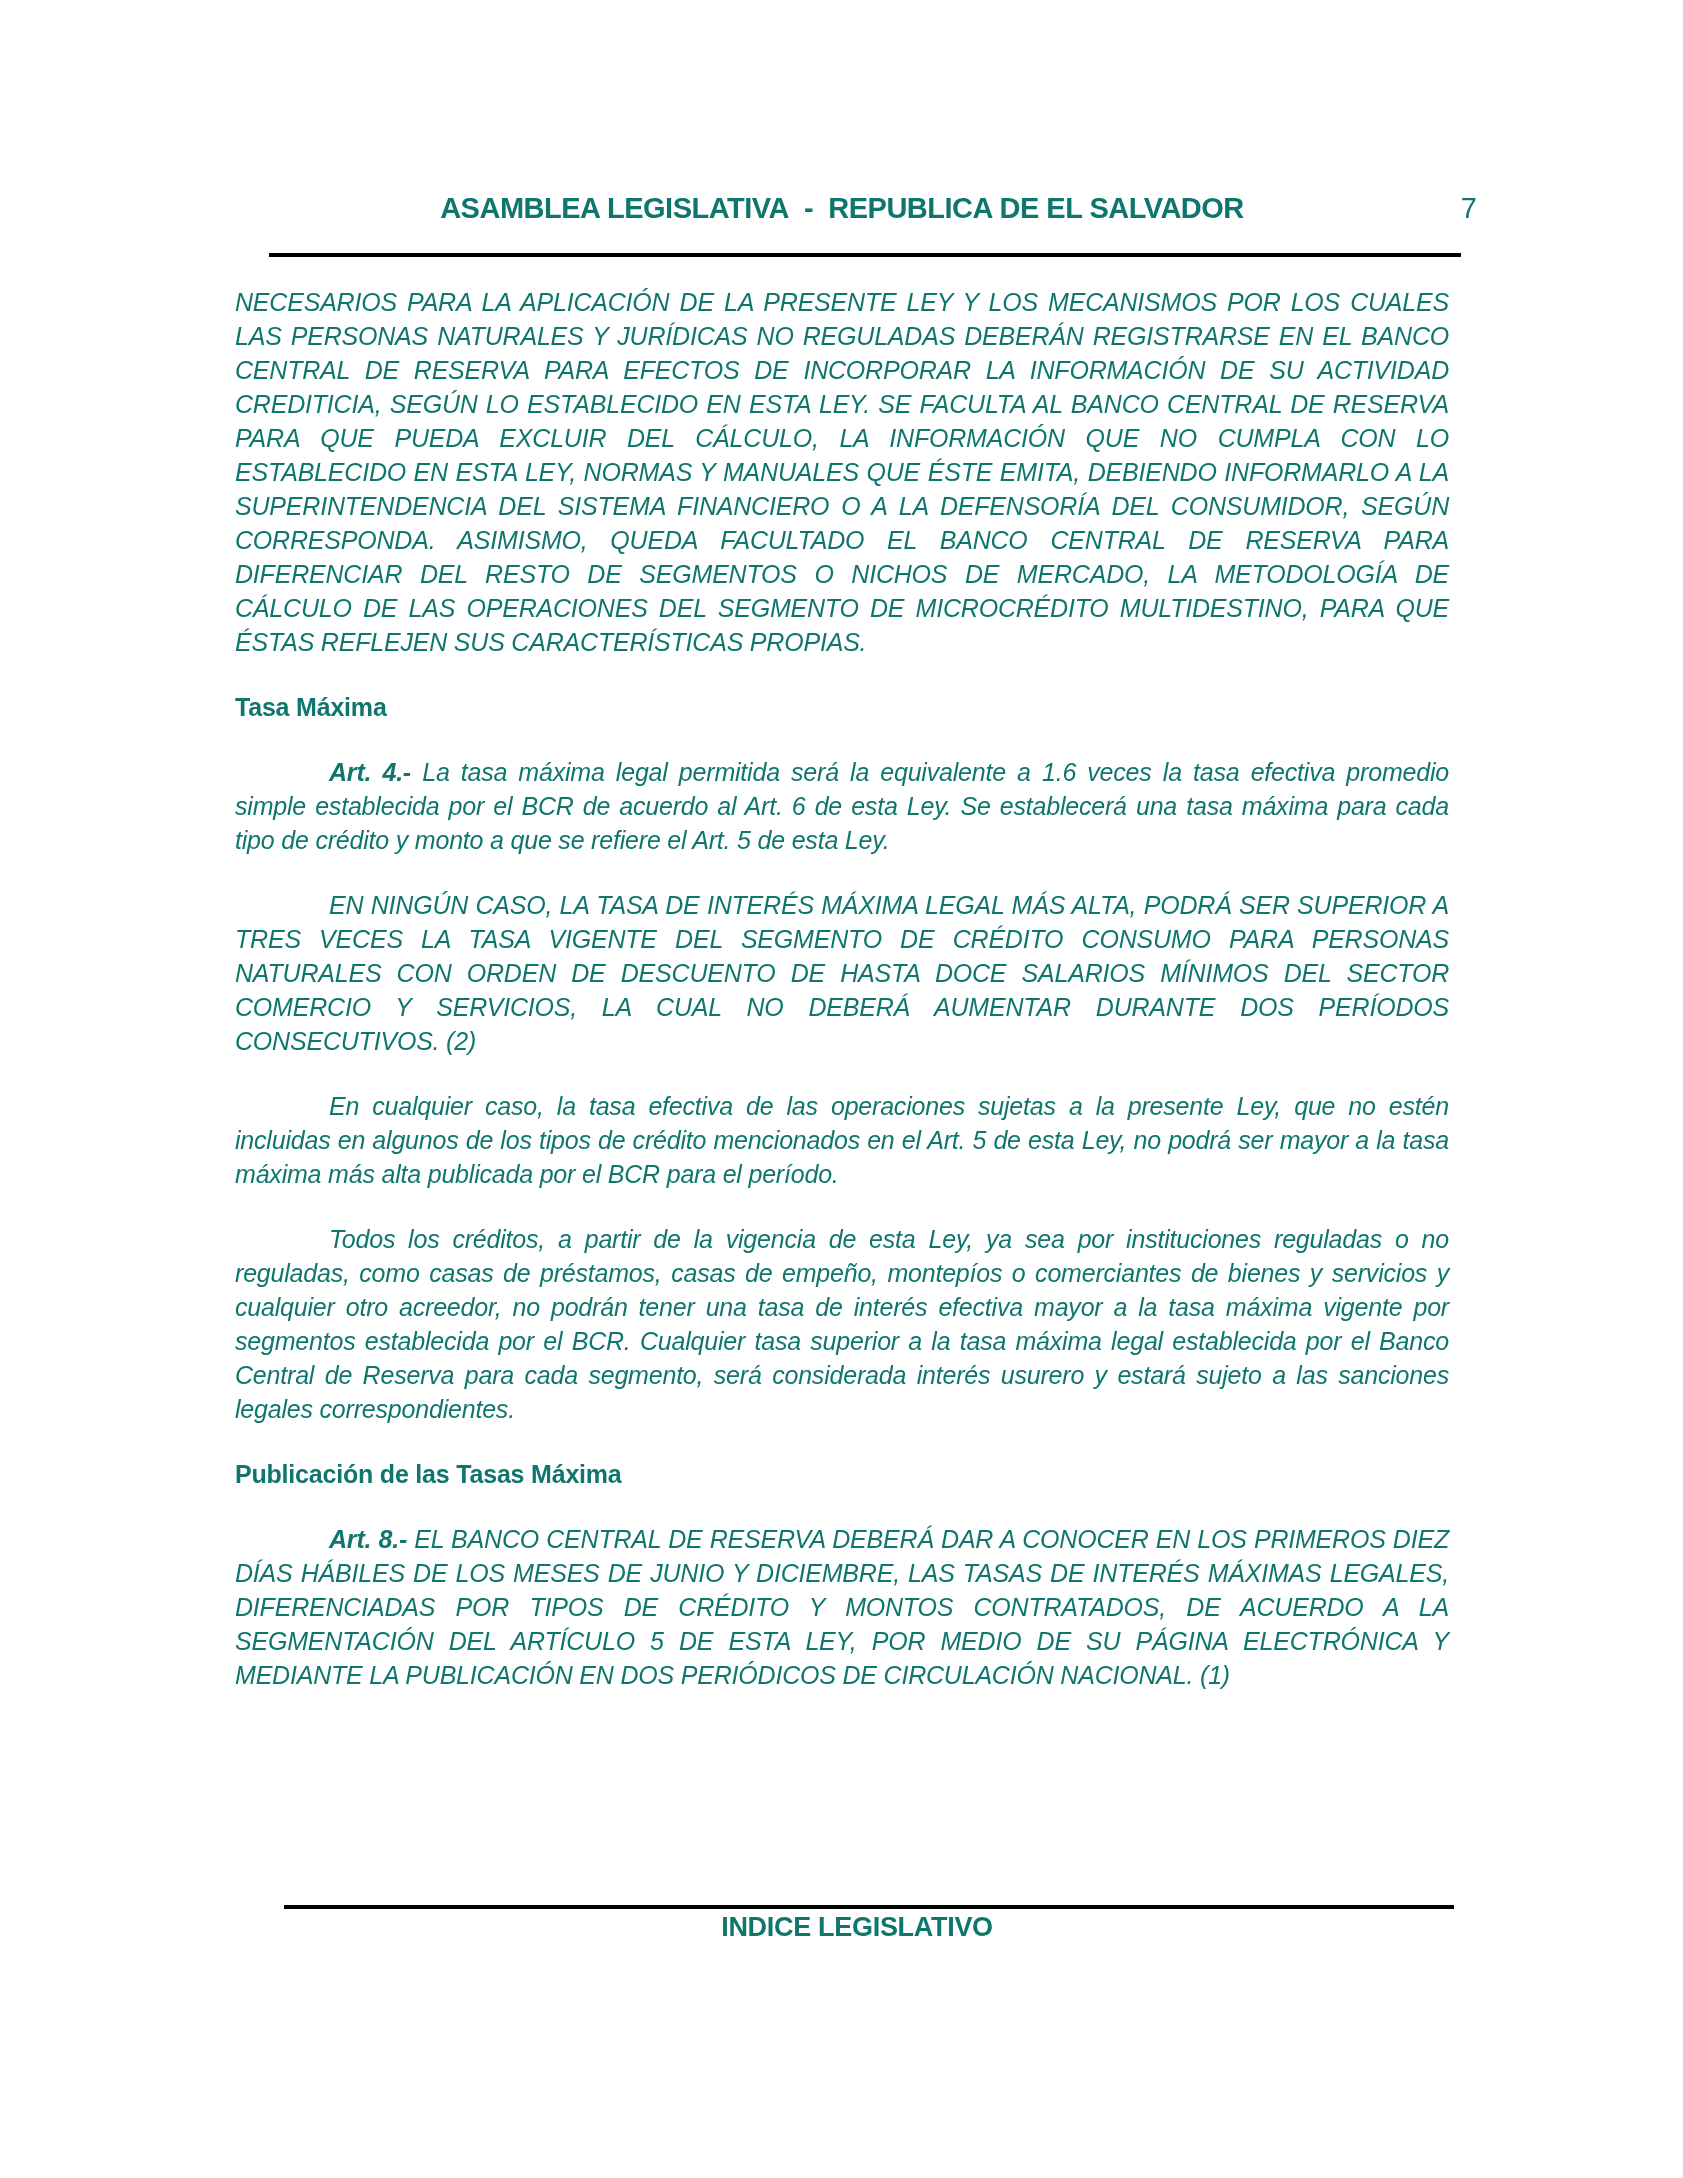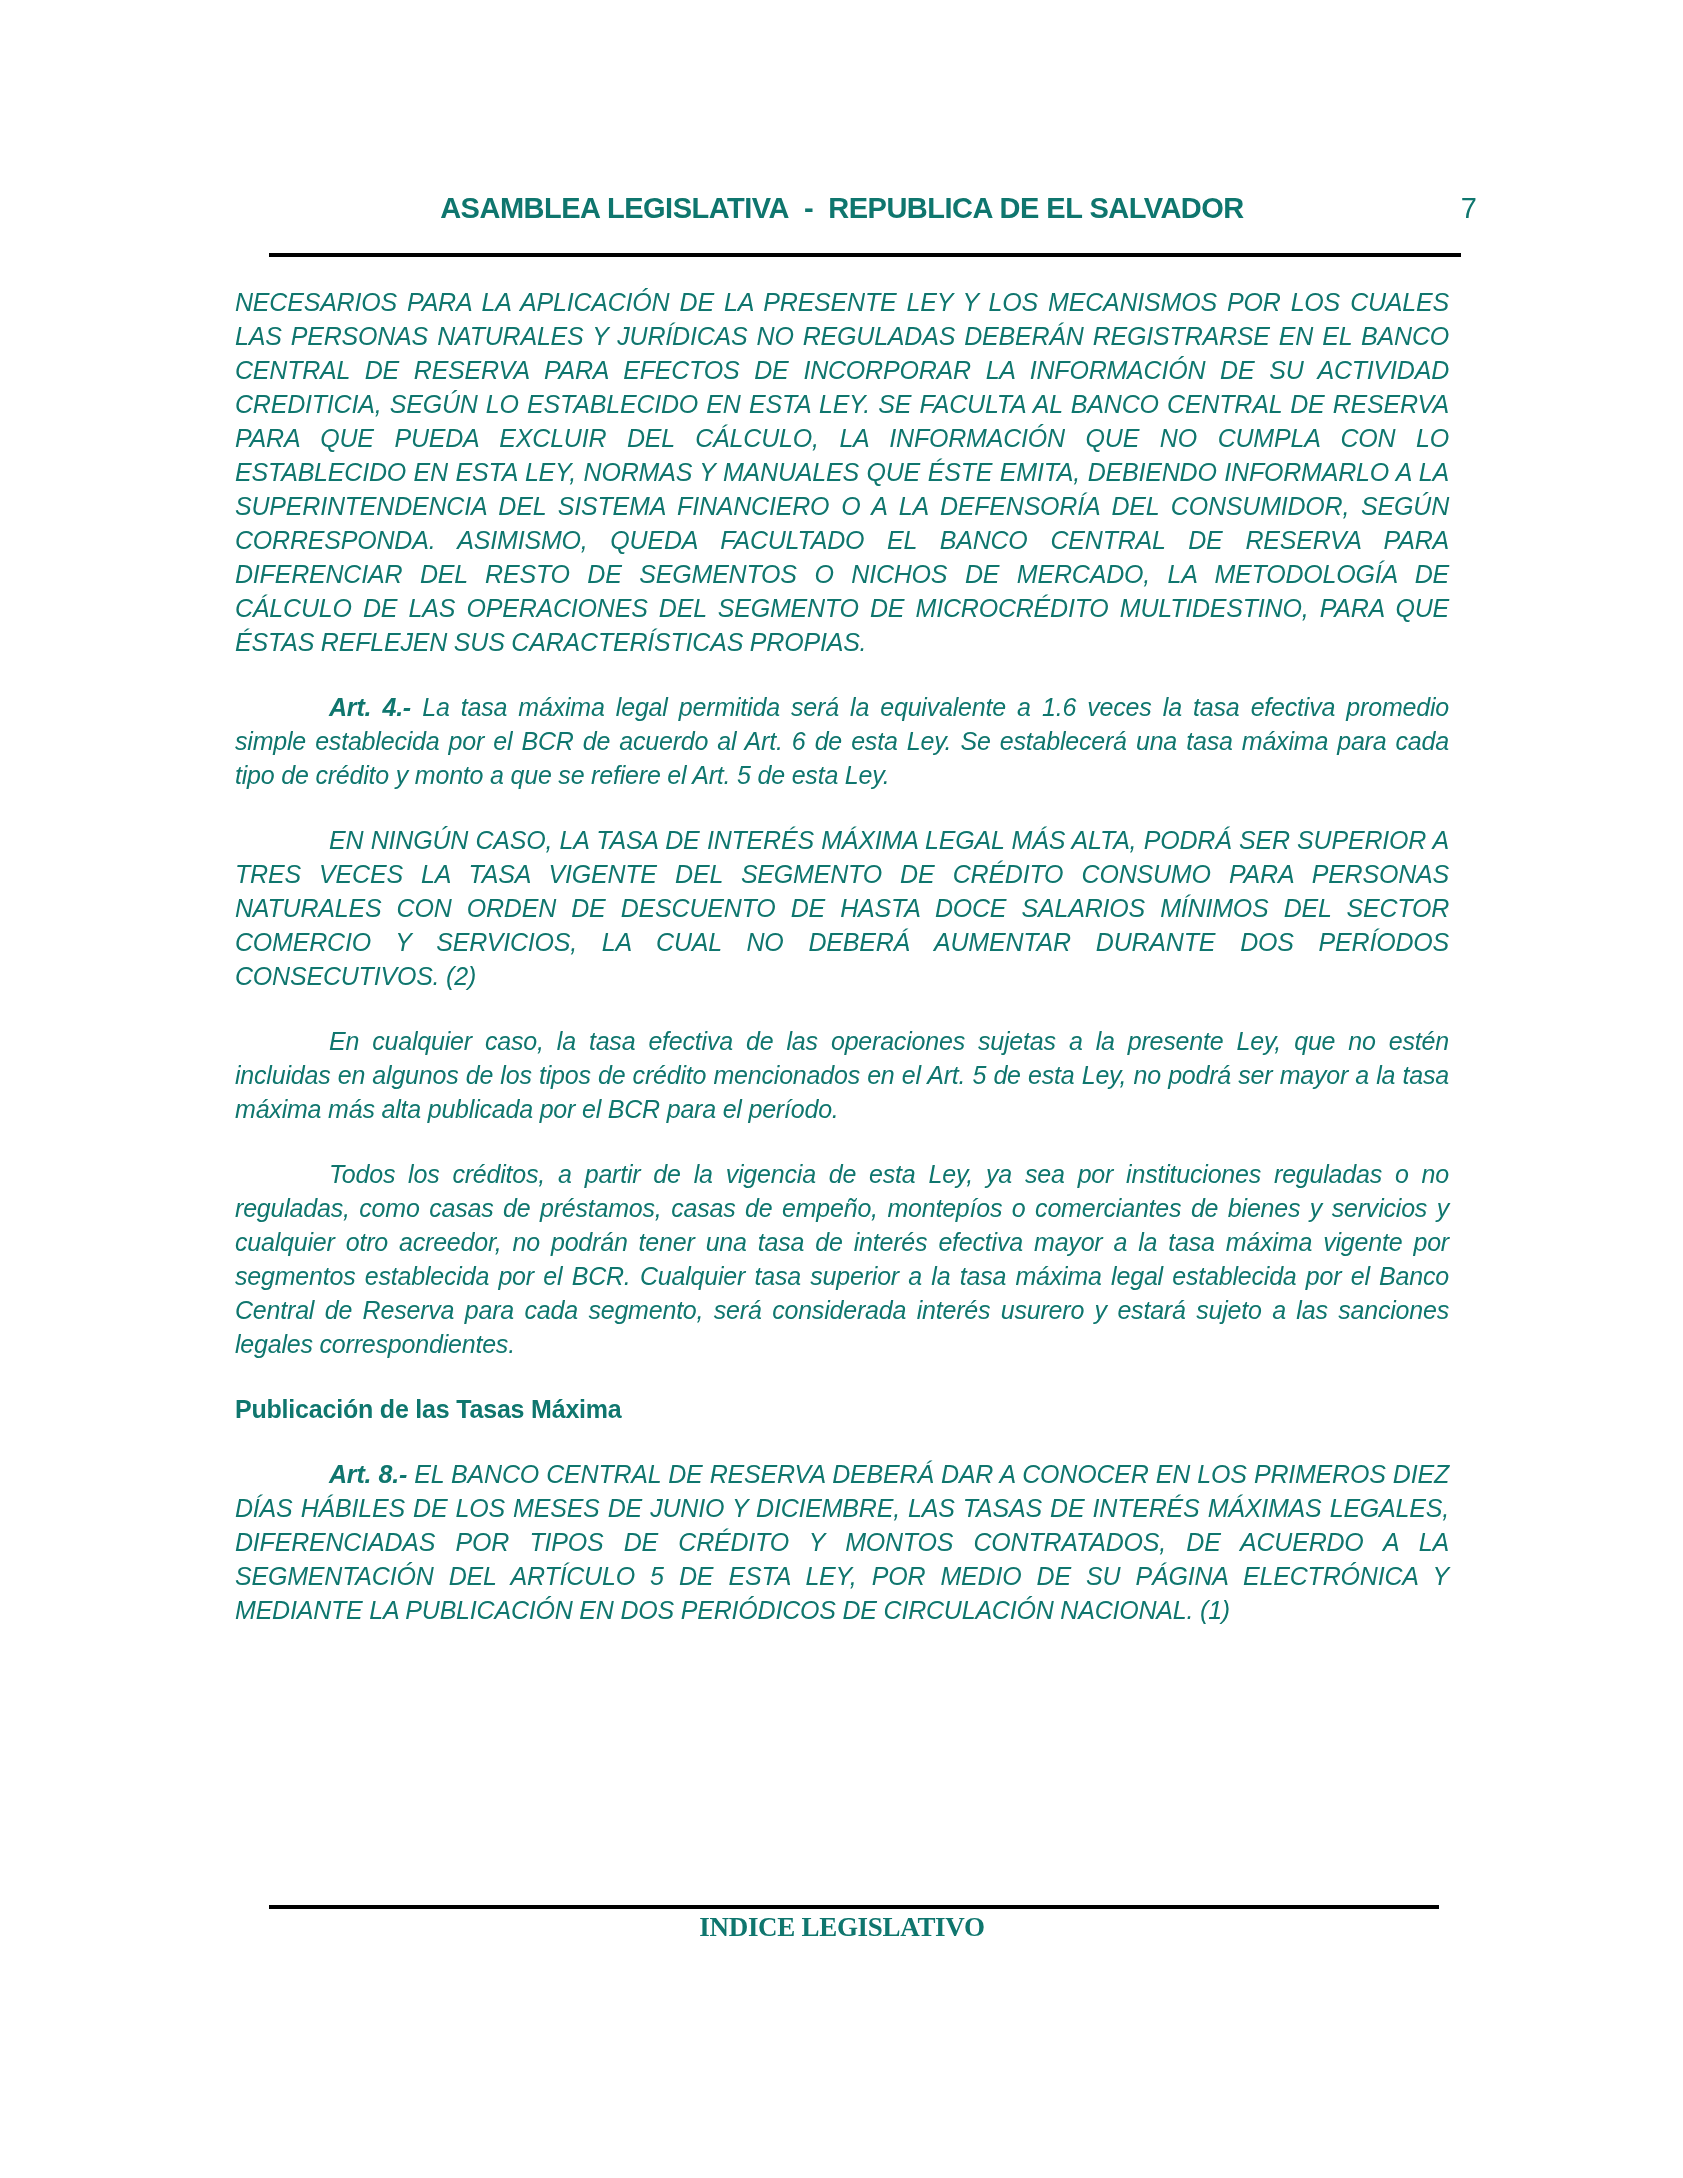--- a/index.html
+++ b/index.html
@@ -66,23 +66,22 @@
   .subhead {
     margin: 0 0 31px 0;
     font-size: 25px;
     line-height: 34px;
     font-weight: bold;
     letter-spacing: -0.2px;
   }
   .footer {
     position: absolute;
     top: 1905px;
-    left: 235px;
+    left: 250px;
     width: 1214px;
-    font-family: Liberation Serif, serif;
   }
   .rule-bottom {
     margin: 0 10px 0 34px;
     border-top: 4px solid #000000;
   }
   .footer-label {
     margin-top: 3px;
     text-align: center;
     font-weight: bold;
     font-size: 27px;
@@ -99,20 +98,21 @@
     <div class="page-num">7</div>
   </div>
 
   <div class="rule-top"></div>
 
   <div class="doc-body">
 
     <p class="para">NECESARIOS PARA LA APLICACIÓN DE LA PRESENTE LEY Y LOS MECANISMOS POR LOS CUALES LAS PERSONAS NATURALES Y JURÍDICAS NO REGULADAS DEBERÁN REGISTRARSE EN EL BANCO CENTRAL DE RESERVA PARA EFECTOS DE INCORPORAR LA INFORMACIÓN DE SU ACTIVIDAD CREDITICIA, SEGÚN LO ESTABLECIDO EN ESTA LEY. SE FACULTA AL BANCO CENTRAL DE RESERVA PARA QUE PUEDA EXCLUIR DEL CÁLCULO, LA INFORMACIÓN QUE NO CUMPLA CON LO ESTABLECIDO EN ESTA LEY, NORMAS Y MANUALES QUE ÉSTE EMITA, DEBIENDO INFORMARLO A LA SUPERINTENDENCIA DEL SISTEMA FINANCIERO O A LA DEFENSORÍA DEL CONSUMIDOR, SEGÚN CORRESPONDA. ASIMISMO, QUEDA FACULTADO EL BANCO CENTRAL DE RESERVA PARA DIFERENCIAR DEL RESTO DE SEGMENTOS O NICHOS DE MERCADO, LA METODOLOGÍA DE CÁLCULO DE LAS OPERACIONES DEL SEGMENTO DE MICROCRÉDITO MULTIDESTINO, PARA QUE ÉSTAS REFLEJEN SUS CARACTERÍSTICAS PROPIAS.</p>
 
 
+    <div class="subhead">Tasa Máxima</div>
 
     <p class="para indent"><b class="lead">Art. 4.-</b> <span>La tasa máxima legal permitida será la equivalente a 1.6 veces la tasa efectiva promedio simple establecida por el BCR de acuerdo al Art. 6 de esta Ley. Se establecerá una tasa máxima para cada tipo de crédito y monto a que se refiere el Art. 5 de esta Ley.</span></p>
 
     <p class="para indent">EN NINGÚN CASO, LA TASA DE INTERÉS MÁXIMA LEGAL MÁS ALTA, PODRÁ SER SUPERIOR A TRES VECES LA TASA VIGENTE DEL SEGMENTO DE CRÉDITO CONSUMO PARA PERSONAS NATURALES CON ORDEN DE DESCUENTO DE HASTA DOCE SALARIOS MÍNIMOS DEL SECTOR COMERCIO Y SERVICIOS, LA CUAL NO DEBERÁ AUMENTAR DURANTE DOS PERÍODOS CONSECUTIVOS. (2)</p>
 
     <p class="para indent">En cualquier caso, la tasa efectiva de las operaciones sujetas a la presente Ley, que no estén incluidas en algunos de los tipos de crédito mencionados en el Art. 5 de esta Ley, no podrá ser mayor a la tasa máxima más alta publicada por el BCR para el período.</p>
 
     <p class="para indent">Todos los créditos, a partir de la vigencia de esta Ley, ya sea por instituciones reguladas o no reguladas, como casas de préstamos, casas de empeño, montepíos o comerciantes de bienes y servicios y cualquier otro acreedor, no podrán tener una tasa de interés efectiva mayor a la tasa máxima vigente por segmentos establecida por el BCR. Cualquier tasa superior a la tasa máxima legal establecida por el Banco Central de Reserva para cada segmento, será considerada interés usurero y estará sujeto a las sanciones legales correspondientes.</p>
 
     <div class="subhead">Publicación de las Tasas Máxima</div>

